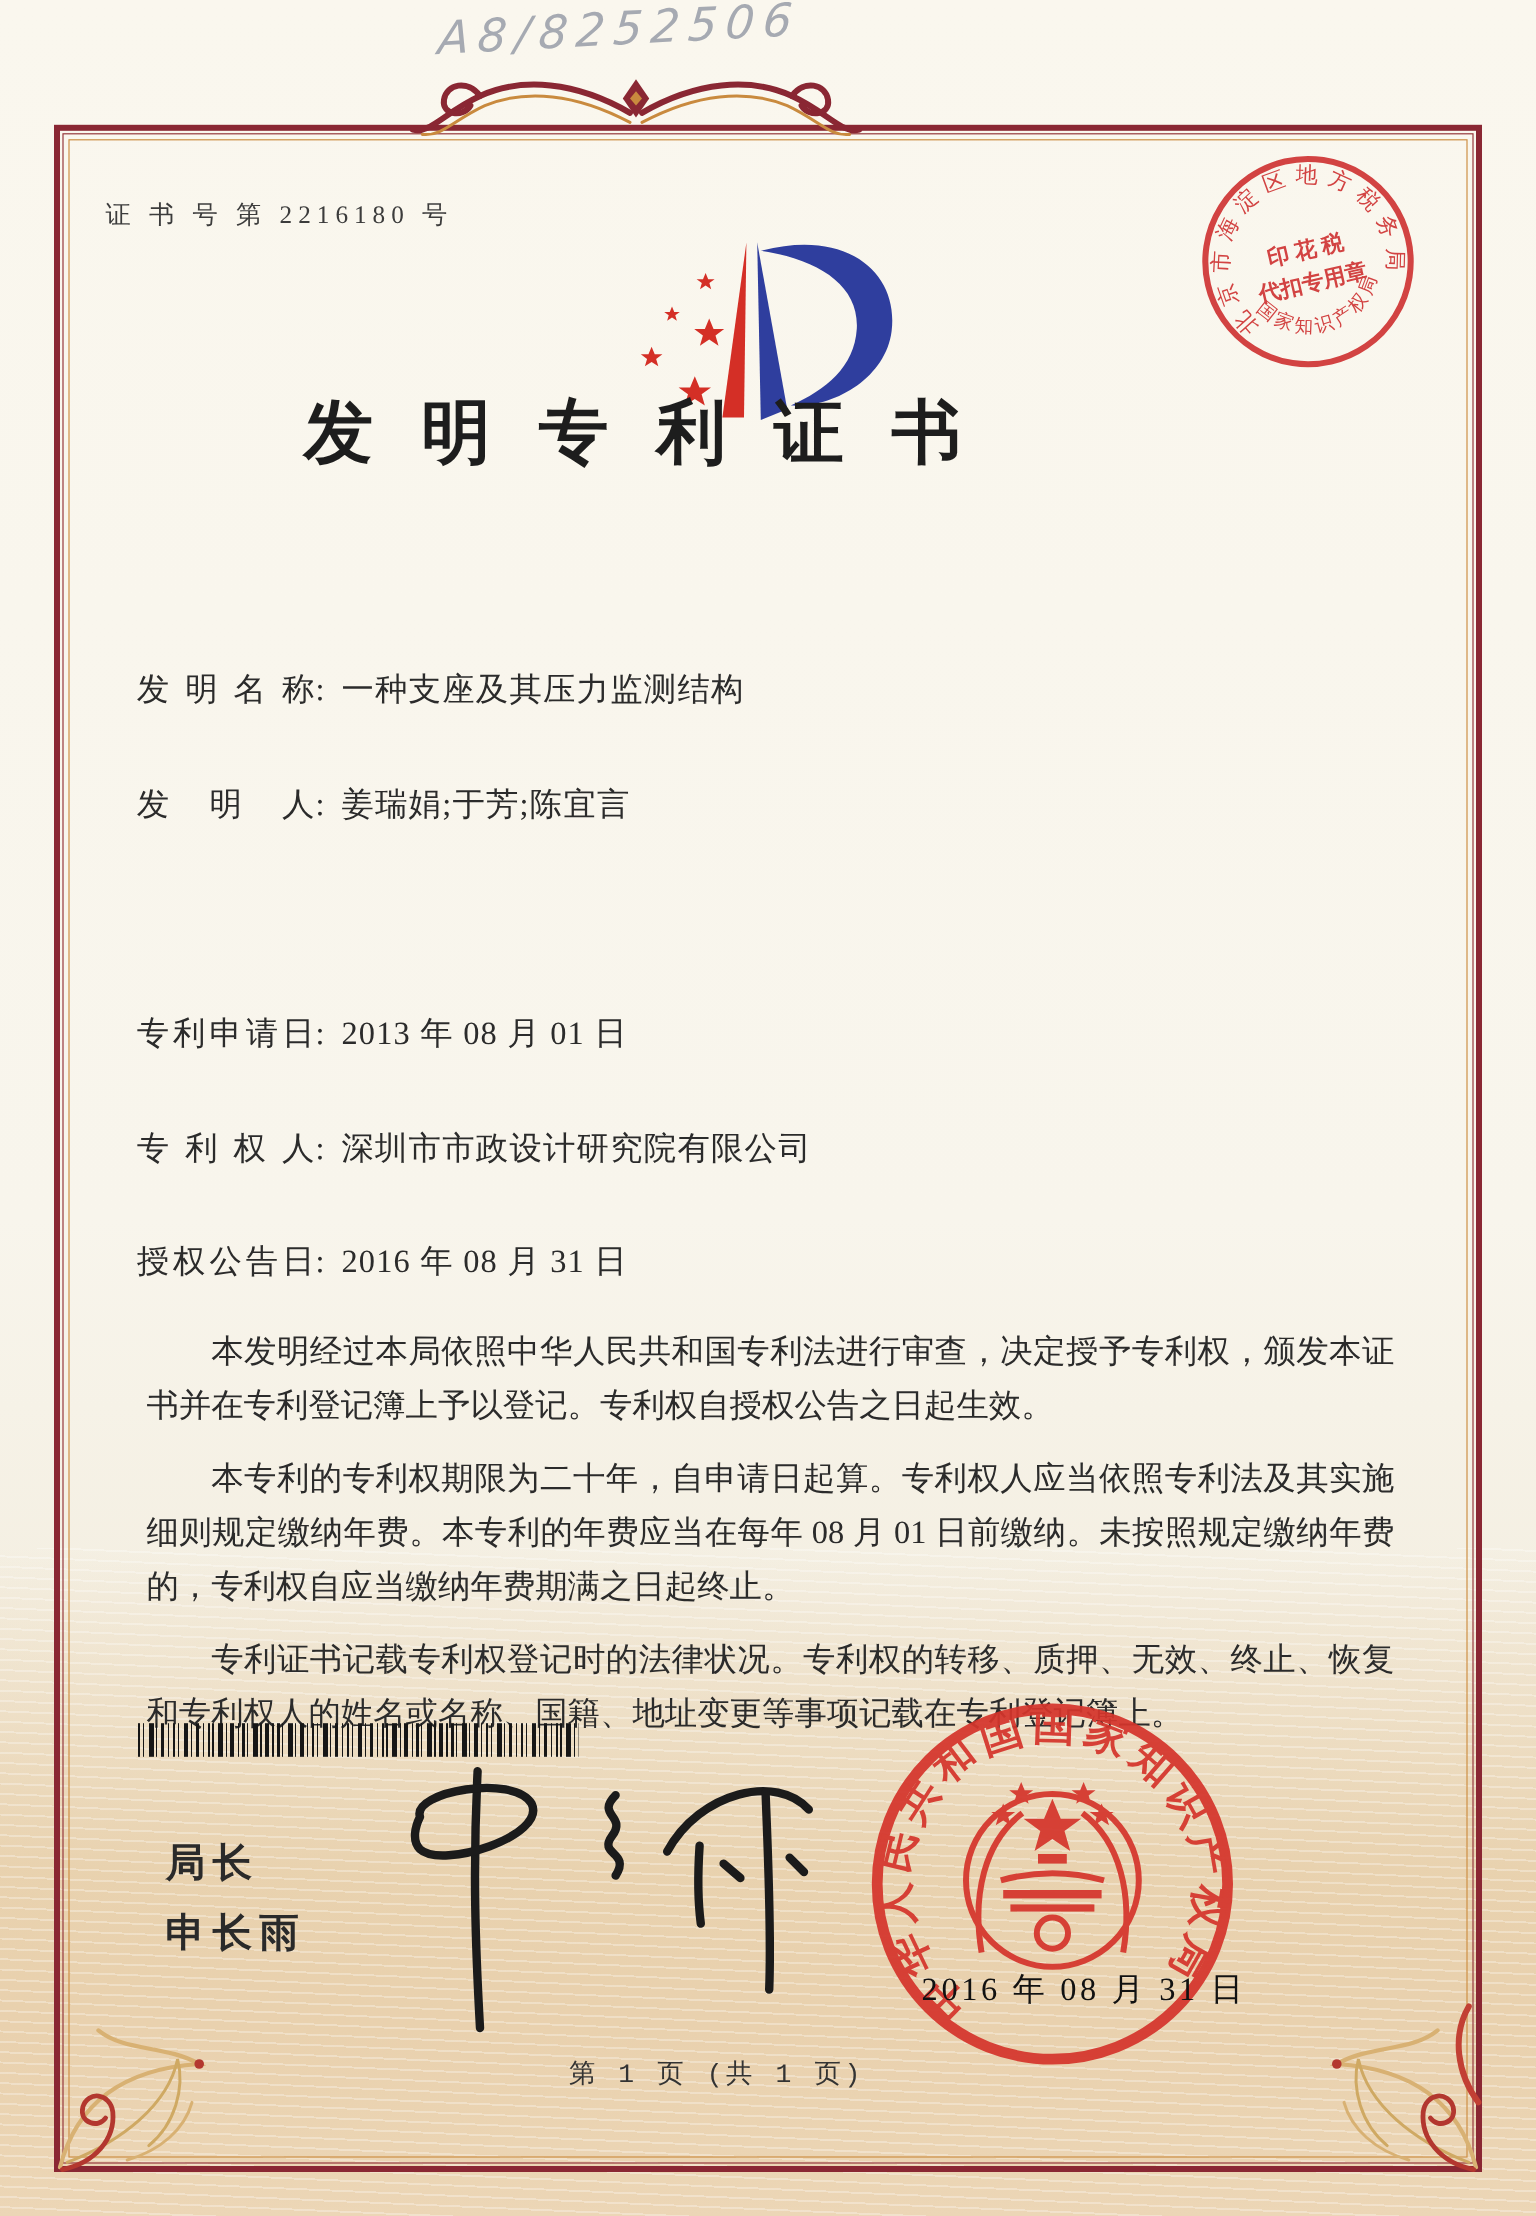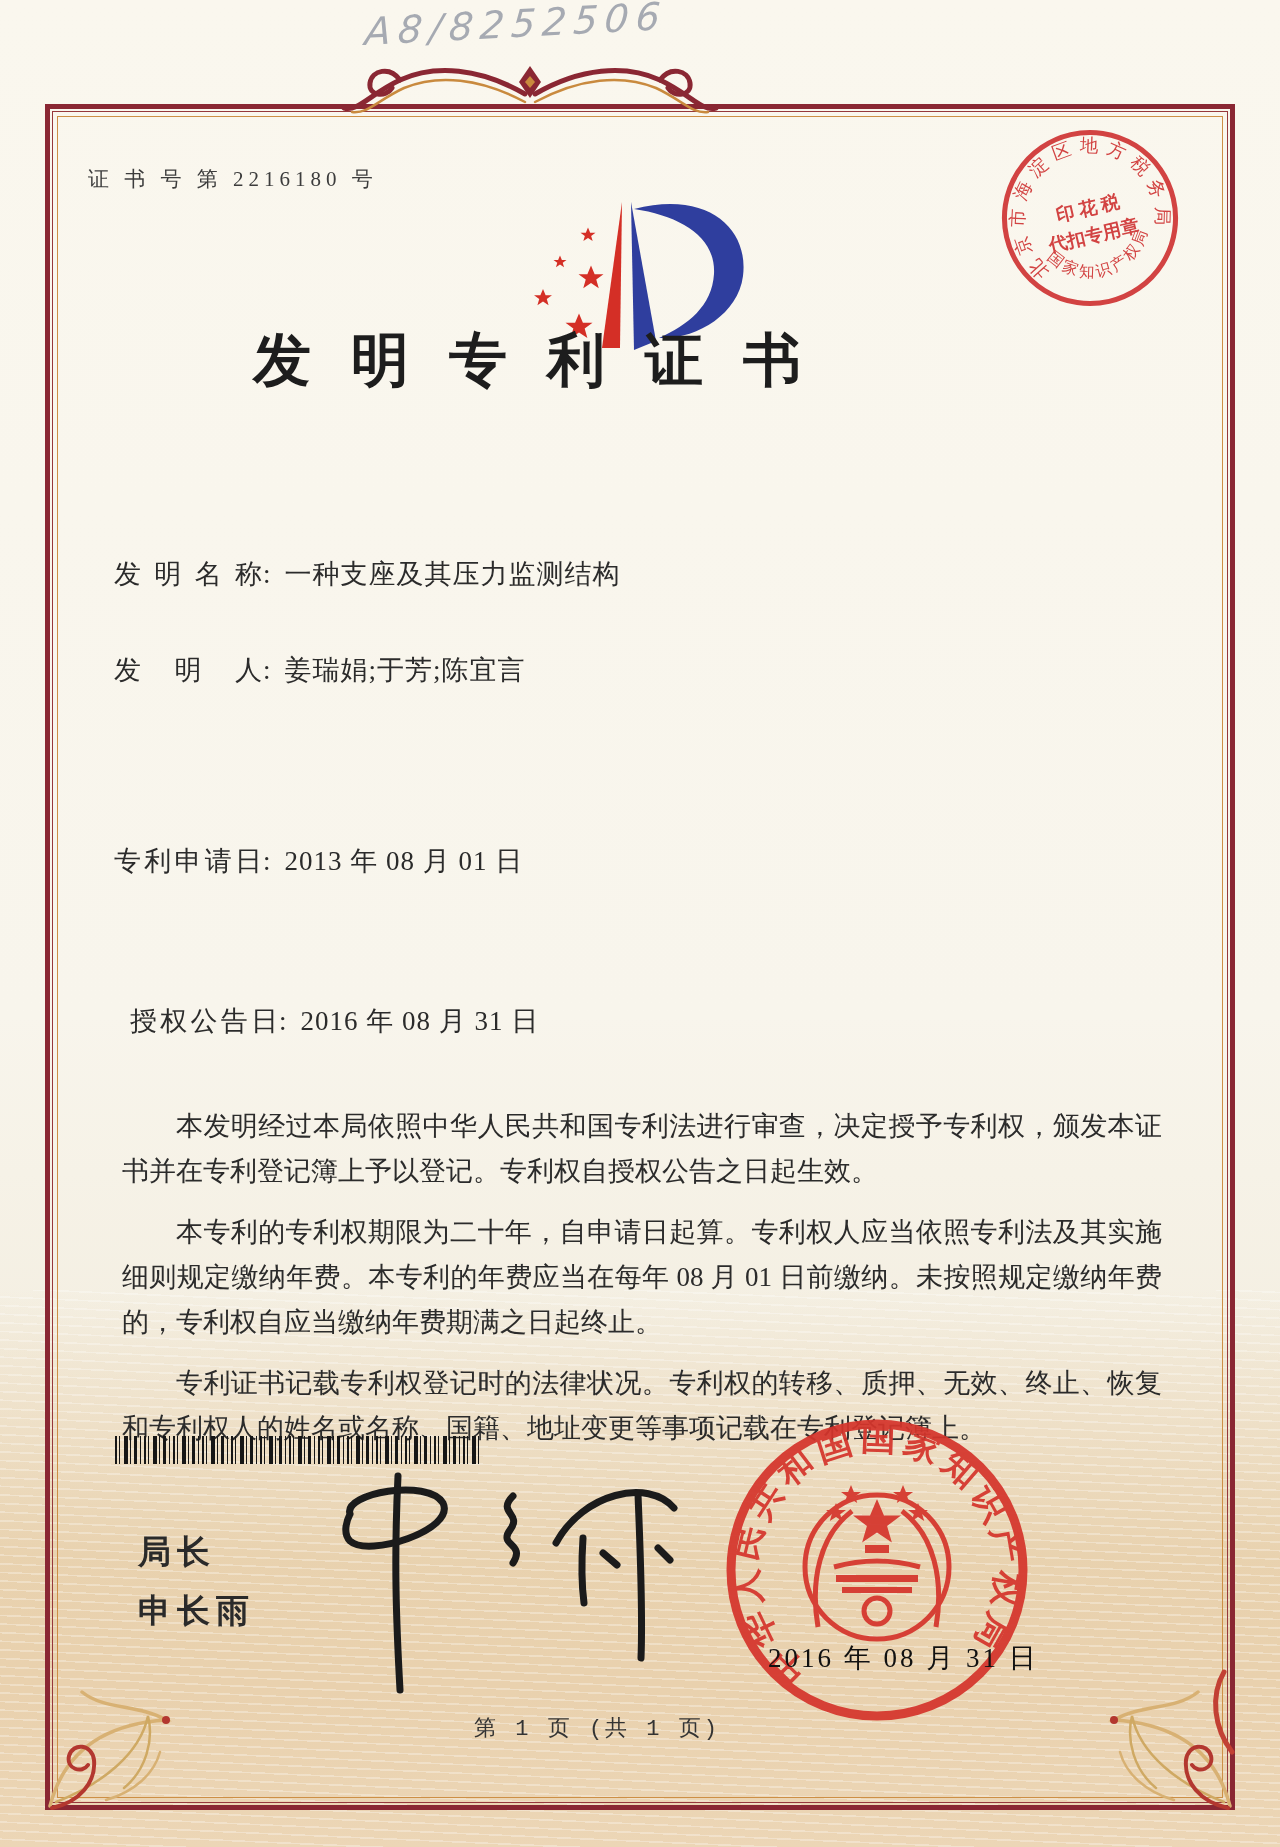--- a/index.html
+++ b/index.html
@@ -147,21 +147,24 @@
 
   <div class="field" style="top:556px;">
     <span class="flabel">发明名称</span><span class="fcolon">:</span><span class="fvalue">一种支座及其压力监测结构</span>
   </div>
   <div class="field" style="top:652px;">
     <span class="flabel">发明人</span><span class="fcolon">:</span><span class="fvalue">姜瑞娟;于芳;陈宜言</span>
   </div>
   <div class="field" style="top:843px;">
     <span class="flabel">专利申请日</span><span class="fcolon">:</span><span class="fvalue">2013 年 08 月 01 日</span>
   </div>
-  <div class="field" style="top:1003px;margin-left:16px;">
+  <div class="field" style="top:939px;">
+    <span class="flabel">专利权人</span><span class="fcolon">:</span><span class="fvalue">深圳市市政设计研究院有限公司</span>
+  </div>
+  <div class="field" style="top:1033px;">
     <span class="flabel">授权公告日</span><span class="fcolon">:</span><span class="fvalue">2016 年 08 月 31 日</span>
   </div>
 
   <div class="paras">
     <p>本发明经过本局依照中华人民共和国专利法进行审查，决定授予专利权，颁发本证书并在专利登记簿上予以登记。专利权自授权公告之日起生效。</p>
     <p>本专利的专利权期限为二十年，自申请日起算。专利权人应当依照专利法及其实施细则规定缴纳年费。本专利的年费应当在每年 08 月 01 日前缴纳。未按照规定缴纳年费的，专利权自应当缴纳年费期满之日起终止。</p>
     <p>专利证书记载专利权登记时的法律状况。专利权的转移、质押、无效、终止、恢复和专利权人的姓名或名称、国籍、地址变更等事项记载在专利登记簿上。</p>
   </div>
 
   <div class="barcode"></div>

